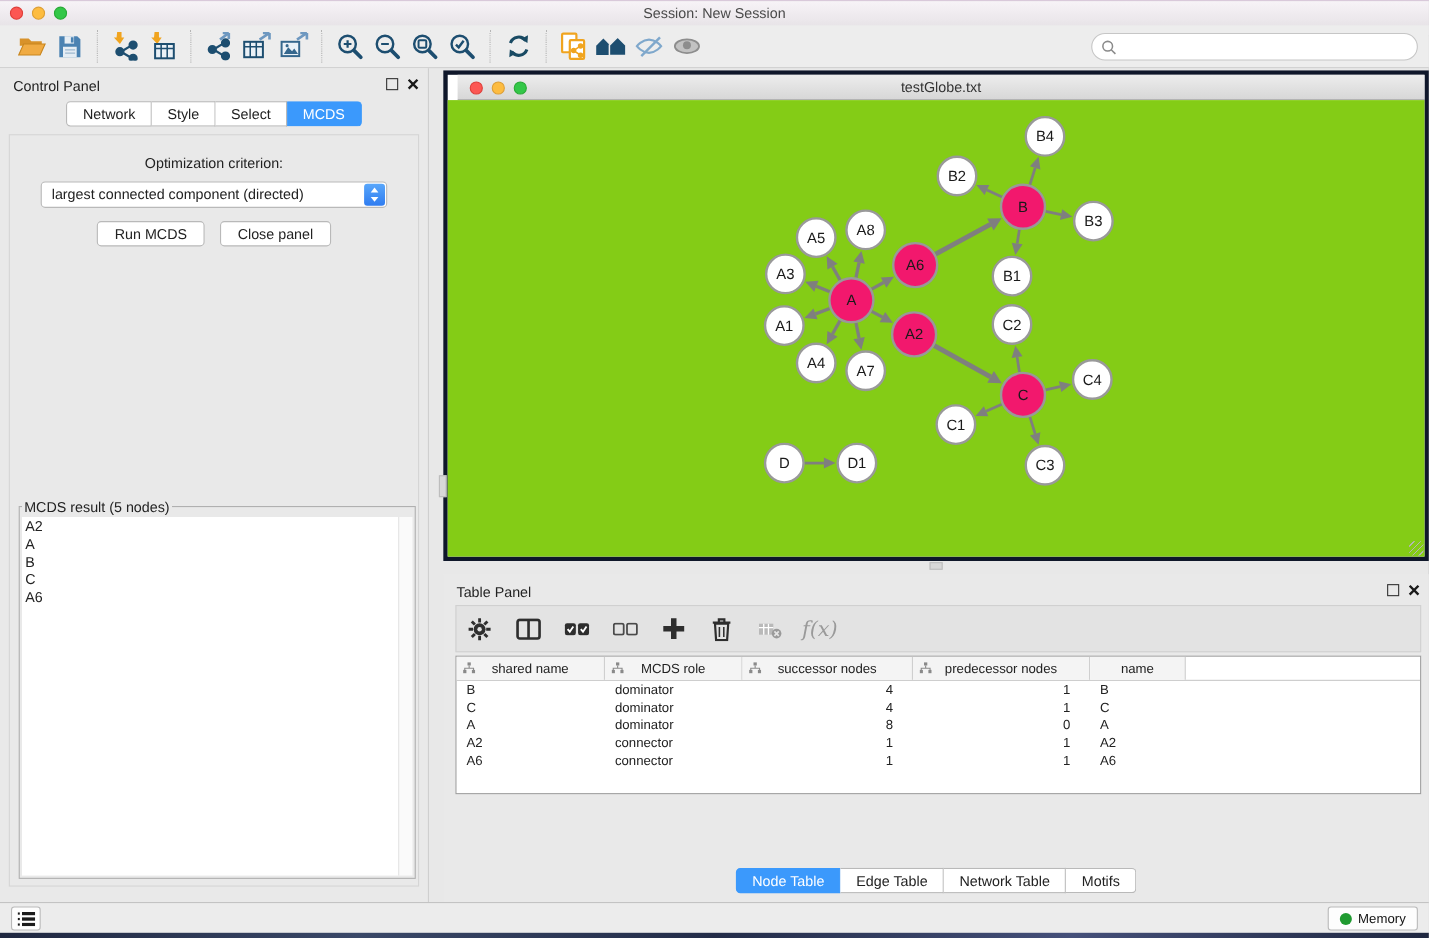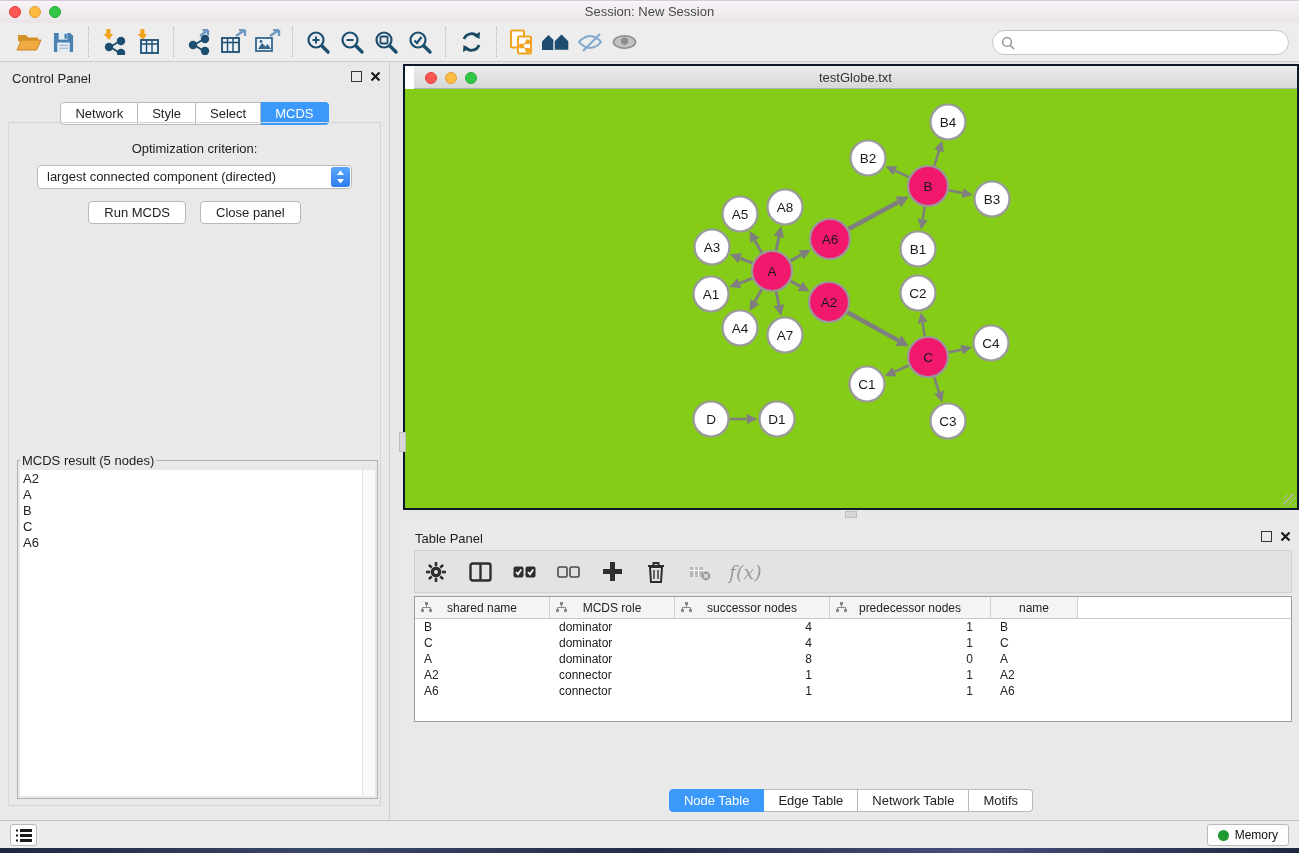--- a/index.html
+++ b/index.html
@@ -30,21 +30,21 @@
 
   
   .control-panel { position:absolute; left:0; top:62px; width:390px; bottom:33px;
     background:#e9e9e9; border-right:1px solid #cfcfcf; }
   .panel-head { position:relative; height:30px; }
   .panel-head .ph-title { position:absolute; left:12px; top:9px; font-size:13px; color:#222; }
   .ph-btns { position:absolute; right:8px; top:9px; display:flex; gap:8px; align-items:center; }
   .float-btn { width:11px; height:11px; border:1.5px solid #333; background:transparent; }
   .close-btn svg { display:block; }
 
-  .seg-tabs { display:flex; justify-content:center;margin-top:10px; }
+  .seg-tabs { display:flex; justify-content:center; }
   .seg { font-size:13px; padding:3px 14px; background:#fff; border:1px solid #b9b9b9; border-left:none; color:#222; }
   .seg:first-child { border-left:1px solid #b9b9b9; border-radius:4px 0 0 4px; }
   .seg:last-child { border-radius:0 4px 4px 0; }
   .seg.selected { background:#3b99fc; border-color:#3b99fc; color:#fff; }
 
   .cp-content { position:absolute; left:8px; right:8px; top:60px; bottom:14px; border:1px solid #d5d5d5; }
   .opt-label { text-align:center; font-size:13px; margin-top:18px; }
   .dropdown { position:relative; margin:9px auto 0 auto; width:315px; height:24px; background:#fff;
     border:1px solid #b9b9b9; border-radius:4px; font-size:13px; line-height:22px; padding-left:9px; }
   .dropdown .stepper { position:absolute; right:1px; top:1px; width:19px; height:20px; border-radius:3px;
@@ -56,21 +56,21 @@
   fieldset.result { position:absolute; left:8px; right:2px; top:330px; bottom:6px;
     border:1px solid #b0b0b0; background:#e9e9e9; padding:0; }
   fieldset.result legend { font-size:13px; margin-left:2px; padding:0 2px; }
   .result-list { position:absolute; left:2px; right:14px; top:2px; bottom:2px; background:#fff; list-style:none;
     font-size:13px; padding:1px 0 0 3px; border-right:1px solid #e2e2e2; }
   .result-list li { line-height:16px; }
   .result-scroll { position:absolute; right:2px; top:2px; bottom:2px; width:12px; background:#fafafa; }
 
   
   .net-window { position:absolute; left:403px; top:64px; width:896px; height:446px;
-    background:#fff; border:2px solid #0f172a;padding-left:9px; }
+    background:#fff; border:4px solid #0f172a;padding-left:9px; }
   .net-titlebar { position:relative; height:23px; background:linear-gradient(#ededed,#d7d7d7); border-bottom:1px solid #b3b3b3; }
   .net-titlebar .lights { top:6px; left:11px; }
   .net-title { position:absolute; left:0; right:0; top:4px; text-align:center; font-size:13px; color:#333; }
   .net-canvas { position:absolute; left:0; right:0; top:23px; bottom:0; background:#84cc16; overflow:hidden; }
   .net-canvas svg { position:absolute; left:0; top:0; }
   .grip { position:absolute; right:1px; bottom:1px; width:13px; height:13px;
     background:repeating-linear-gradient(135deg, transparent 0 3px, #b5b5b5 3px 4px); }
   .vhandle { position:absolute; left:399px; top:432px; width:7px; height:20px; background:#d8d8d8; border:1px solid #bdbdbd; }
   .hhandle { position:absolute; left:845px; top:511px; width:12px; height:7px; background:#d8d8d8; border:1px solid #bdbdbd; }
 

